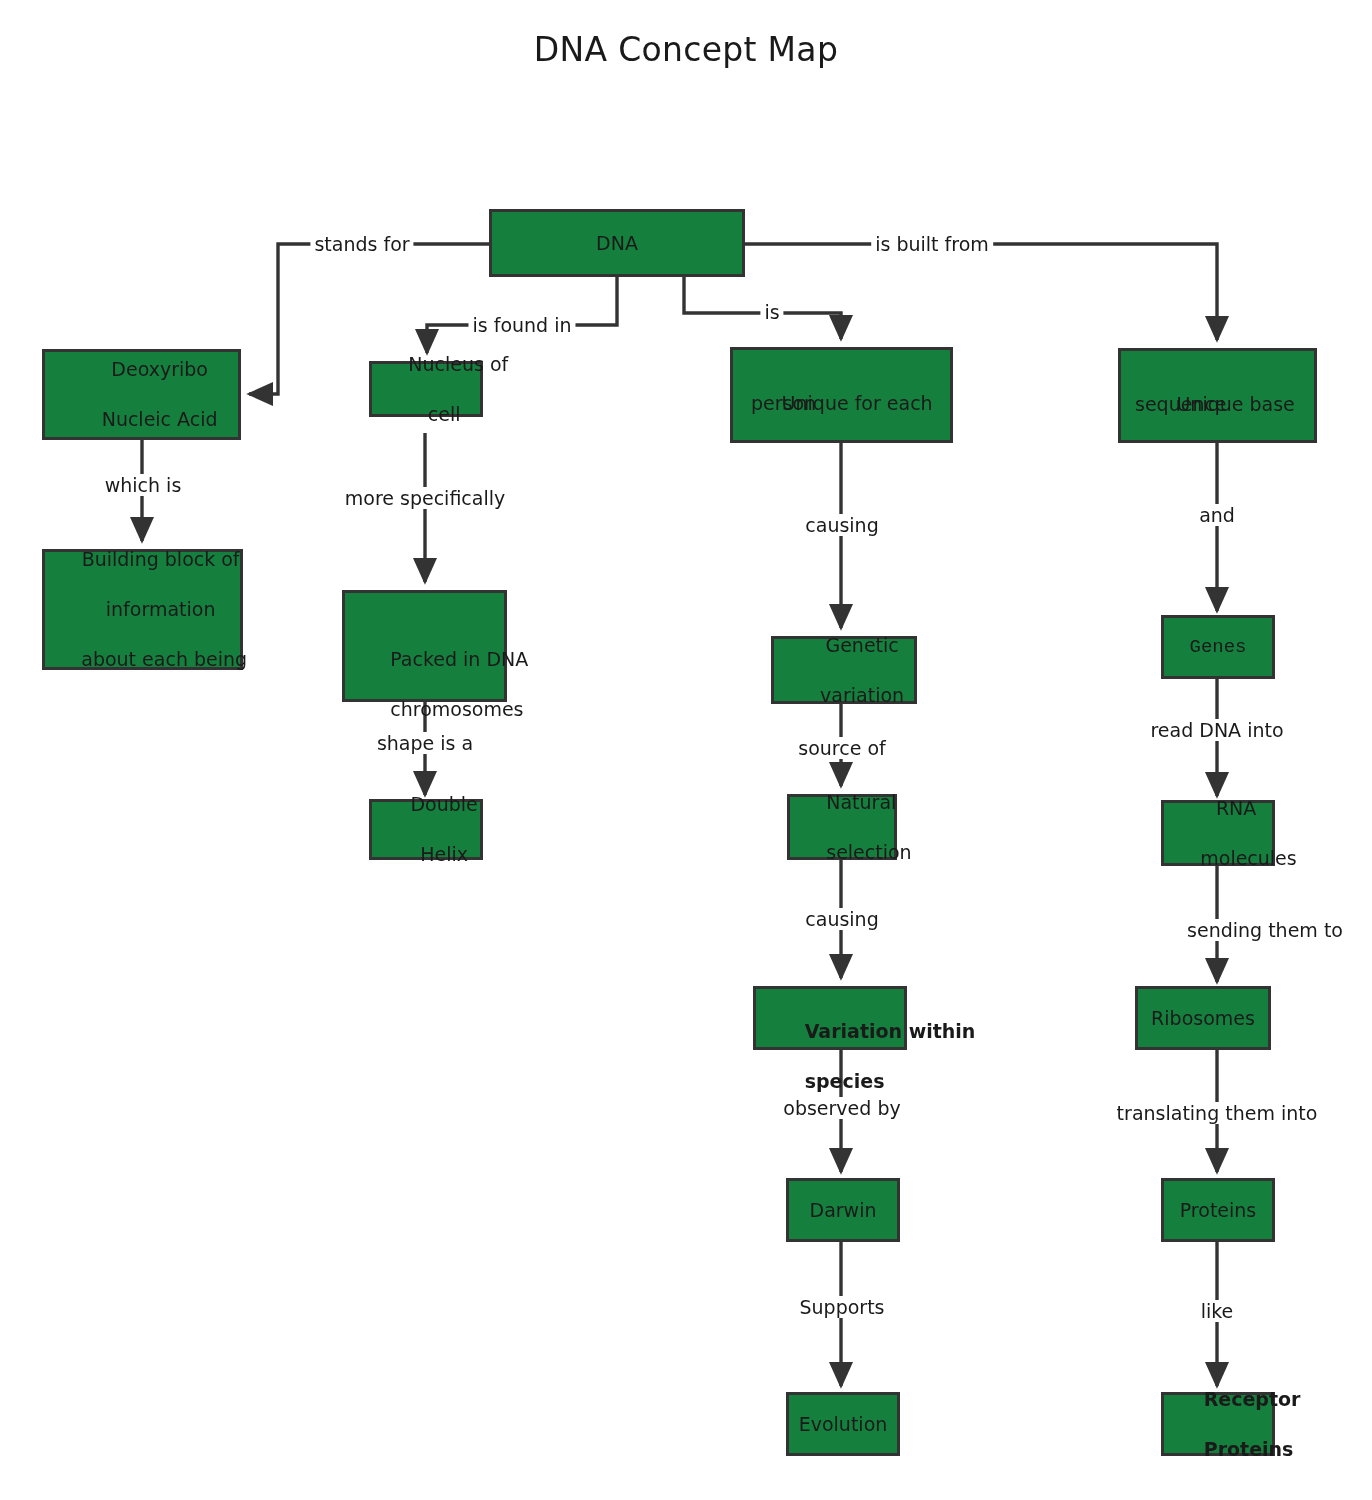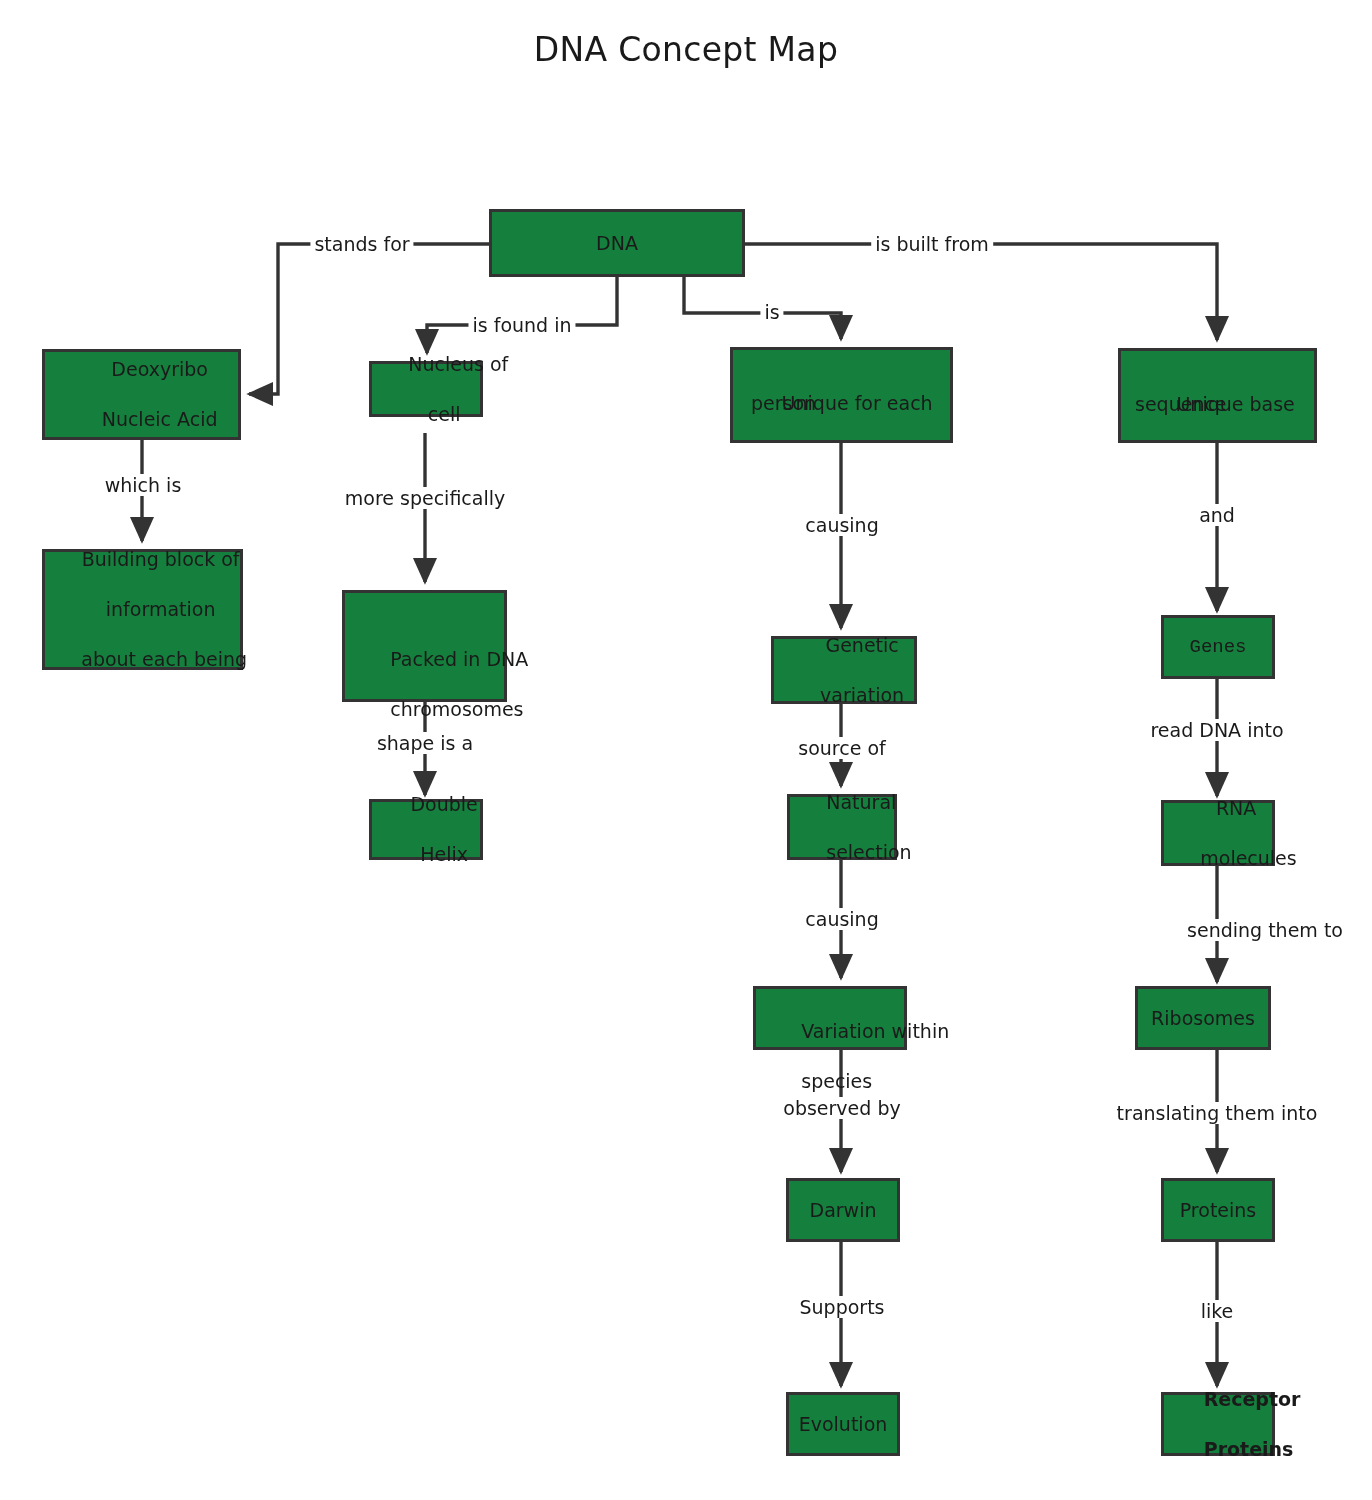--- a/index.html
+++ b/index.html
@@ -117,21 +117,21 @@
     </div>
   </div>
 
   <div class="node ctr" style="left:787px;top:794px;width:110px;height:66px;">
     <div class="txt">
       <span>Natural</span><br>
       <span>selection</span>
     </div>
   </div>
 
-  <div class="node lt" style="left:753px;top:986px;width:154px;height:64px;padding:5px 0 0 9px;">
+  <div class="node lt" style="left:753px;top:986px;width:154px;height:64px;padding:5px 0 0 9px;font-weight:bold;">
     <div class="txt">
       <span>Variation within</span><br>
       <span>species</span>
     </div>
   </div>
 
   <div class="node ctr" style="left:786px;top:1178px;width:114px;height:64px;">
     <div class="txt">Darwin</div>
   </div>
 

